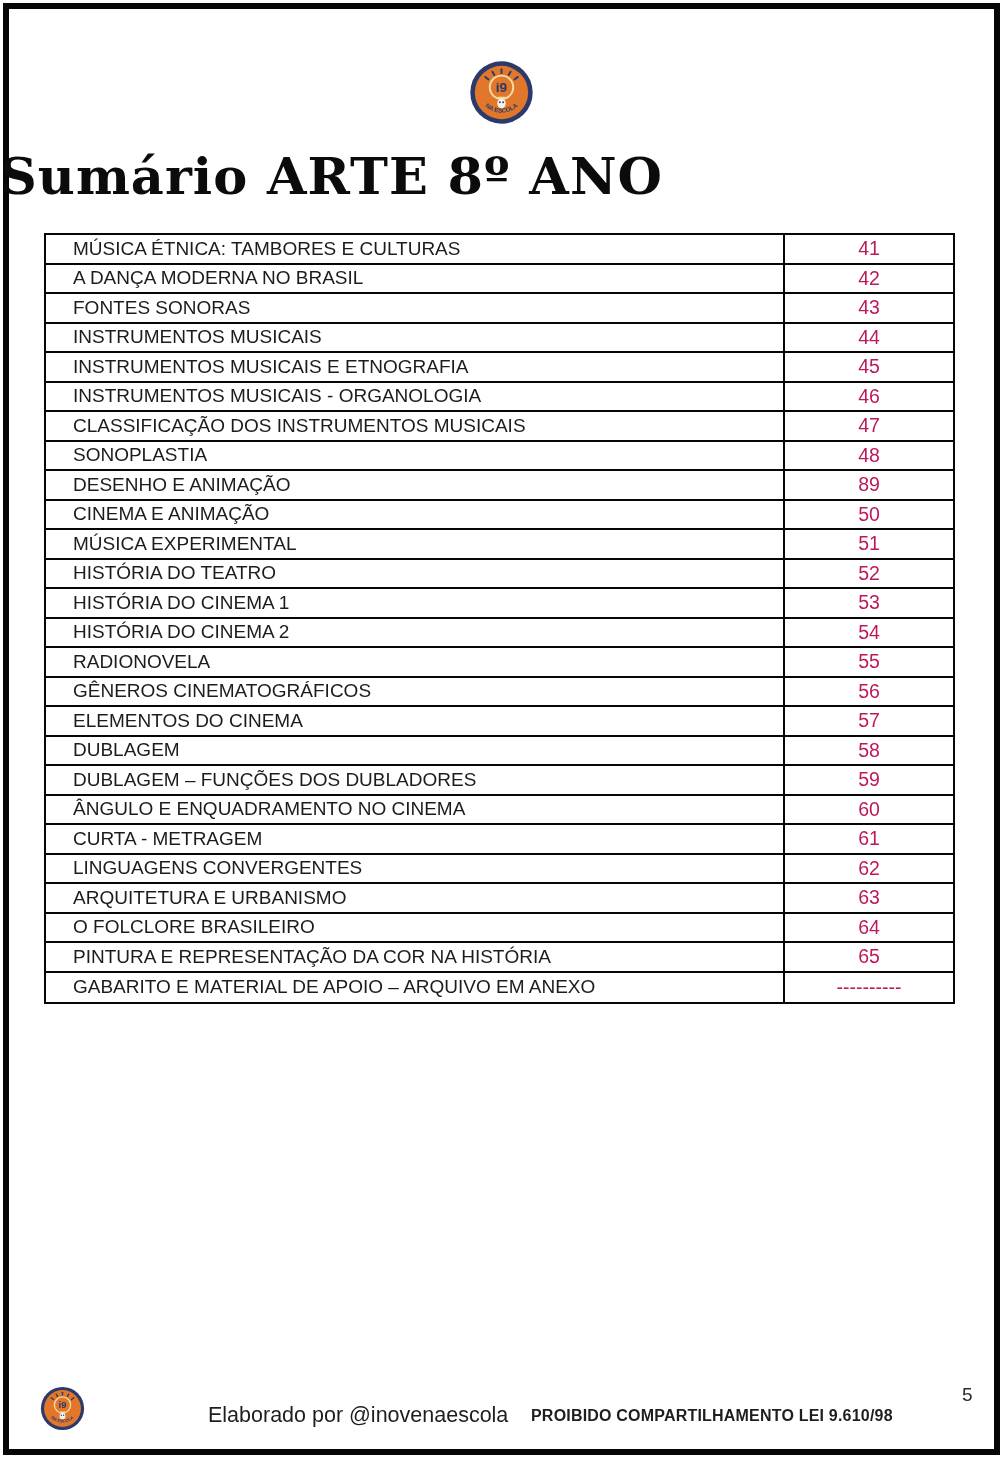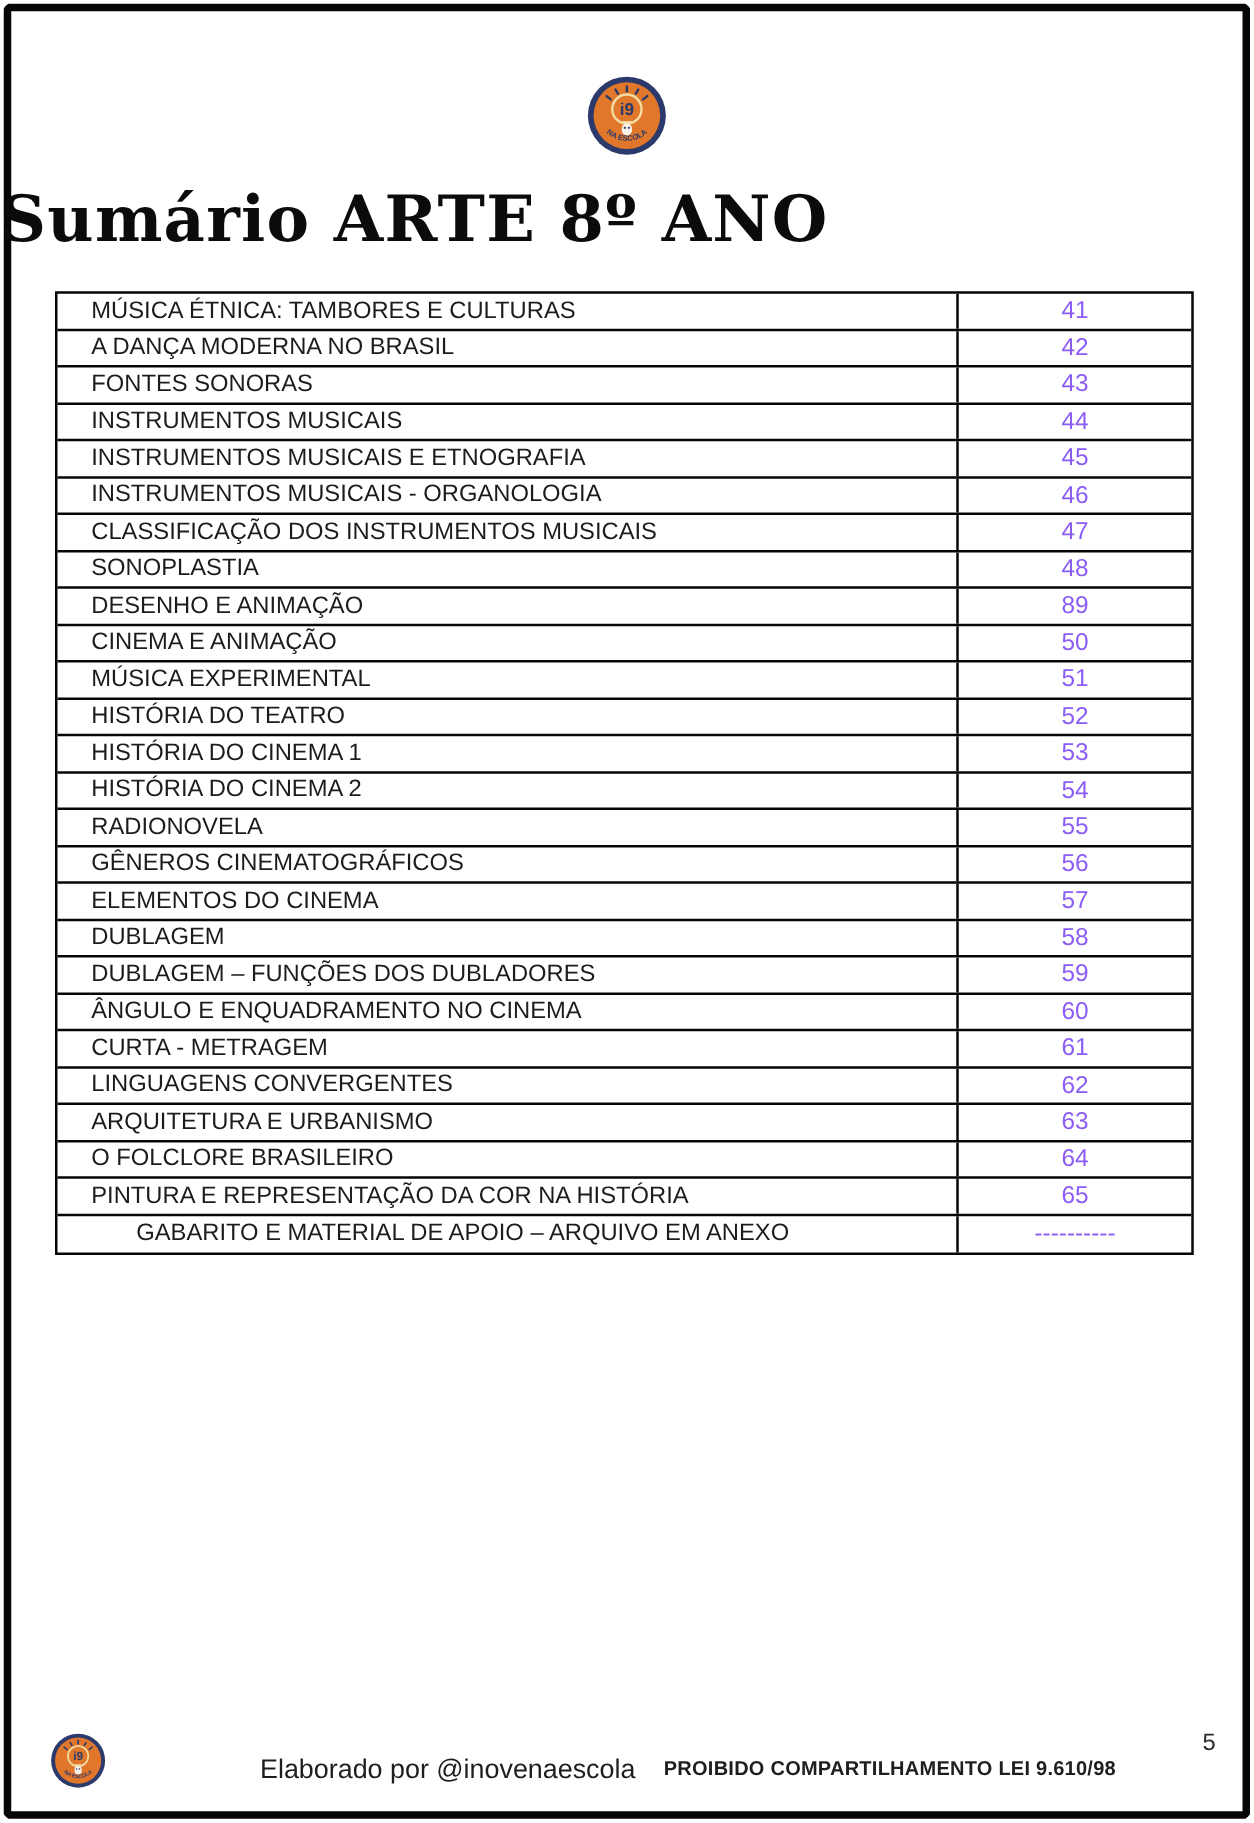--- a/index.html
+++ b/index.html
@@ -7,21 +7,20 @@
     padding: 0;
     background: #ffffff;
     font-family: "Liberation Sans", sans-serif;
   }
   .page {
     position: relative;
     width: 1003px;
     height: 1458px;
     background: #ffffff;
     overflow: hidden;
-    border-radius: 16px;
   }
   .page-frame {
     position: absolute;
     inset: 3px;
     border: 6px solid #060606;
     pointer-events: none;
   }
   .logo-top {
     position: absolute;
     left: 469px;
@@ -52,40 +51,40 @@
     display: flex;
     flex-direction: column;
     background: #ffffff;
   }
   .toc-row {
     display: flex;
     height: 29.5px;
     box-sizing: border-box;
     border-bottom: 2px solid #060606;
   }
-  .toc-row:last-child { border-bottom: none; margin-left: 36px; }
+  .toc-row:last-child { border-bottom: none; }
   .toc-topic {
     flex: 1;
     display: flex;
     align-items: center;
     padding-left: 27px;
     font-size: 19px;
     color: #1c1c1c;
     white-space: nowrap;
     overflow: hidden;
   }
   .toc-page {
-    width: 188px;
+    width: 170px;
     box-sizing: border-box;
     border-left: 2px solid #060606;
     display: flex;
     align-items: center;
     justify-content: center;
     font-size: 19.5px;
-    color: #8b5cf6;
+    color: #be185d;
   }
   .footer-logo {
     position: absolute;
     left: 40px;
     top: 1386px;
     width: 45px;
     height: 45px;
   }
   .footer-credit {
     position: absolute;

